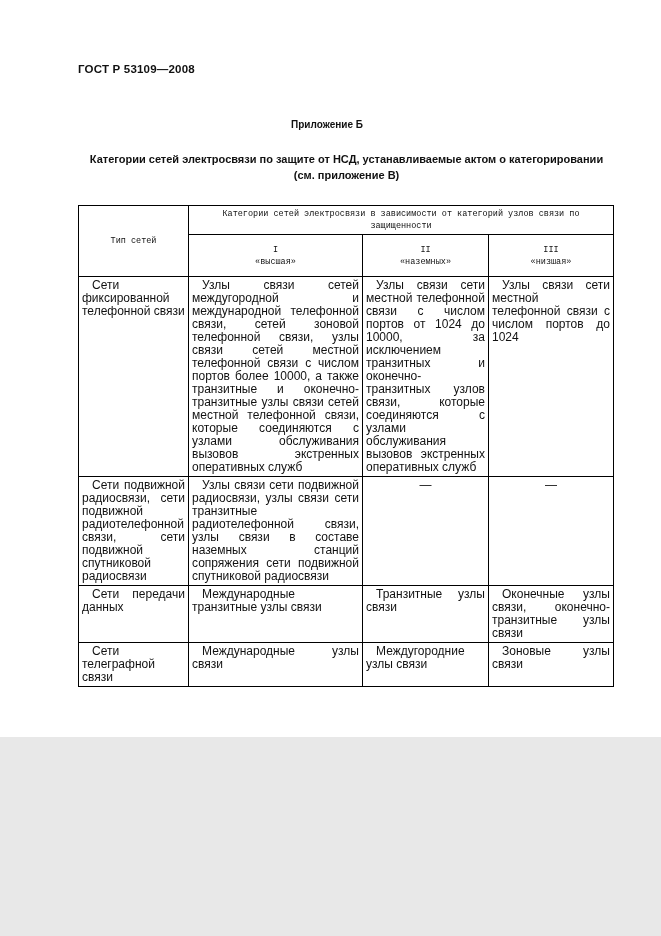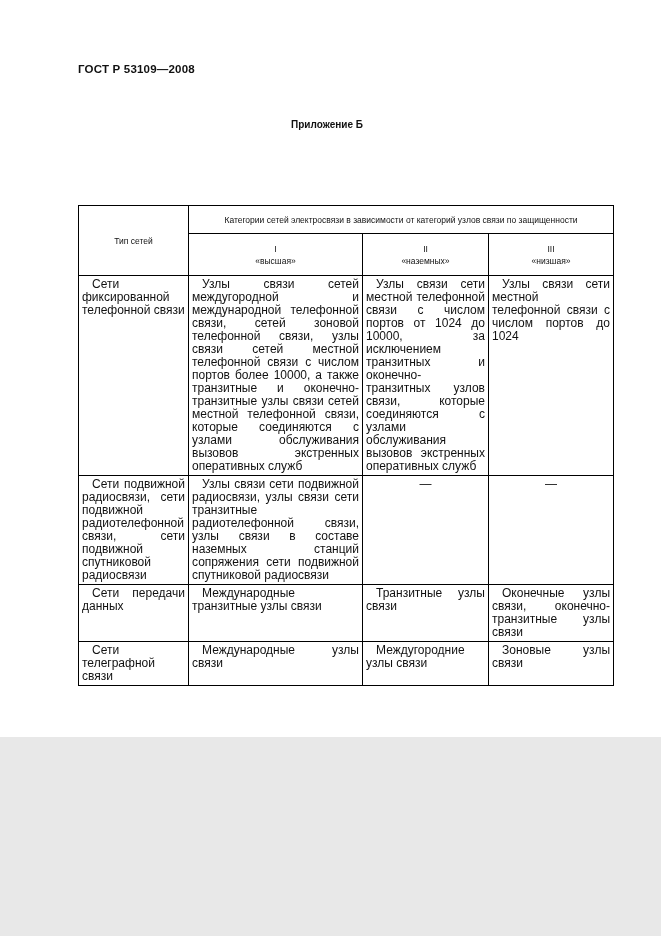--- a/index.html
+++ b/index.html
@@ -40,20 +40,21 @@
     background:#fff;
   }
   table.gost th, table.gost td {
     border:1px solid #000;
   }
   table.gost thead th {
     font-weight:normal;
     font-size:8.5px; line-height:12px;
     text-align:center; vertical-align:middle;
     padding:2px 22px;
+    font-family:Liberation Mono, monospace;
   }
   th.hdr-sep { border-bottom:2px solid #000; }
   .cat-num { display:block; }
   .cat-name { display:block; }
 
   table.gost tbody td {
     font-size:12px; line-height:13px;
     vertical-align:top;
     text-align:justify;
     padding:2px 3px 2px 3px;
@@ -71,20 +72,24 @@
 <body>
 
 <div class="page">
 
   <div class="doc-number">ГОСТ Р 53109—2008</div>
 
   <div class="appendix-block">
     <div>Приложение Б</div>
   </div>
 
+  <div class="title-block">
+    <div>Категории сетей электросвязи по защите от НСД, устанавливаемые актом о категорировании</div>
+    <div>(см. приложение В)</div>
+  </div>
 
   <table class="gost">
     <colgroup>
       <col style="width:110px">
       <col style="width:174px">
       <col style="width:126px">
       <col style="width:125px">
     </colgroup>
     <thead>
       <tr style="height:28px">

